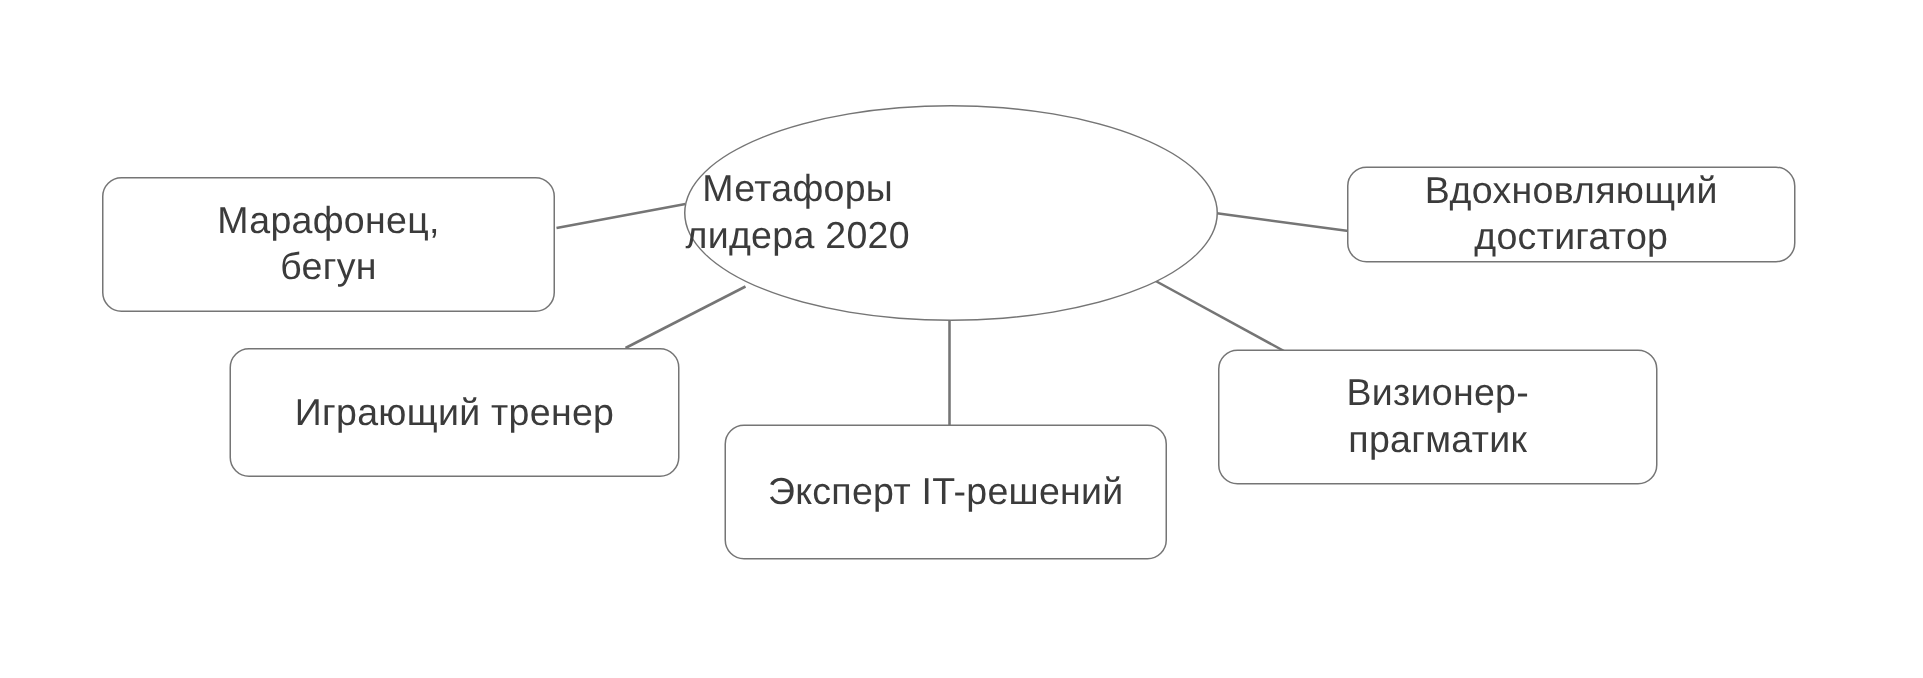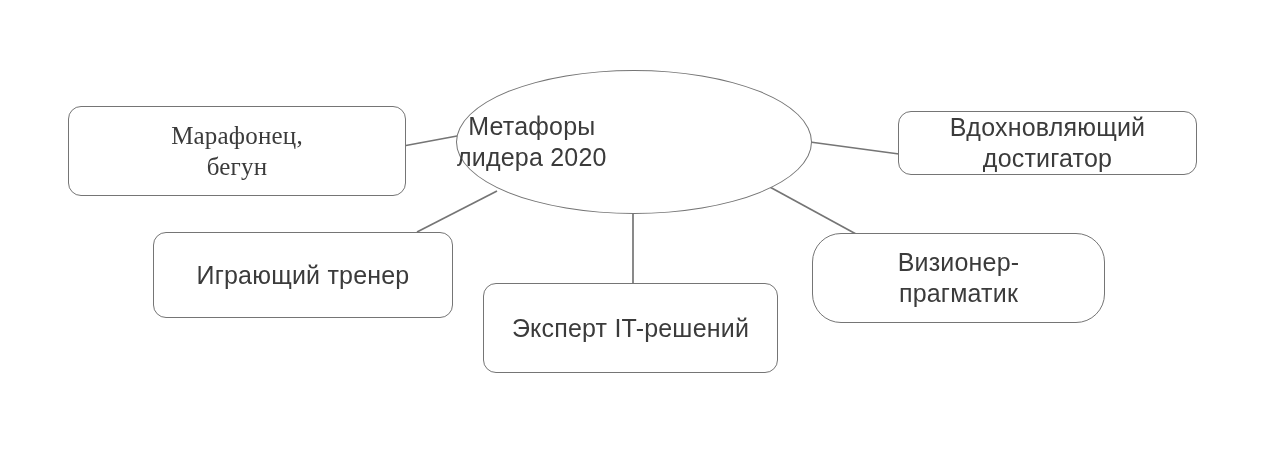--- a/index.html
+++ b/index.html
@@ -48,24 +48,24 @@
     border-radius: 50%;
     display: flex;
     align-items: center;
     justify-content: flex-start;
     text-align: center;
     left: 456px;
     top: 70px;
     width: 356px;
     height: 144px;
   }
-  .box-marathon  { left: 68px;  top: 106px; width: 338px; height: 90px; font-family: Liberation Serif, serif; }
+  .box-marathon  { left: 68px;  top: 118px; width: 302px; height: 90px; }
   .box-coach     { left: 153px; top: 232px; width: 300px; height: 86px; }
   .box-expert    { left: 483px; top: 283px; width: 295px; height: 90px; }
-  .box-visionary { left: 812px; top: 233px; width: 293px; height: 90px; border-radius: 29px; }
+  .box-visionary { left: 812px; top: 233px; width: 293px; height: 90px; }
   .box-inspiring { left: 898px; top: 111px; width: 299px; height: 64px; }
 </style>
 </head>
 <body>
 
 <div class="canvas">
 
   <svg class="connectors" viewBox="0 0 1282 452" xmlns="http://www.w3.org/2000/svg">
     <line x1="371" y1="152" x2="457" y2="136" stroke="#757575" stroke-width="1.7"></line>
     <line x1="497" y1="191" x2="417" y2="232" stroke="#757575" stroke-width="1.7"></line>

